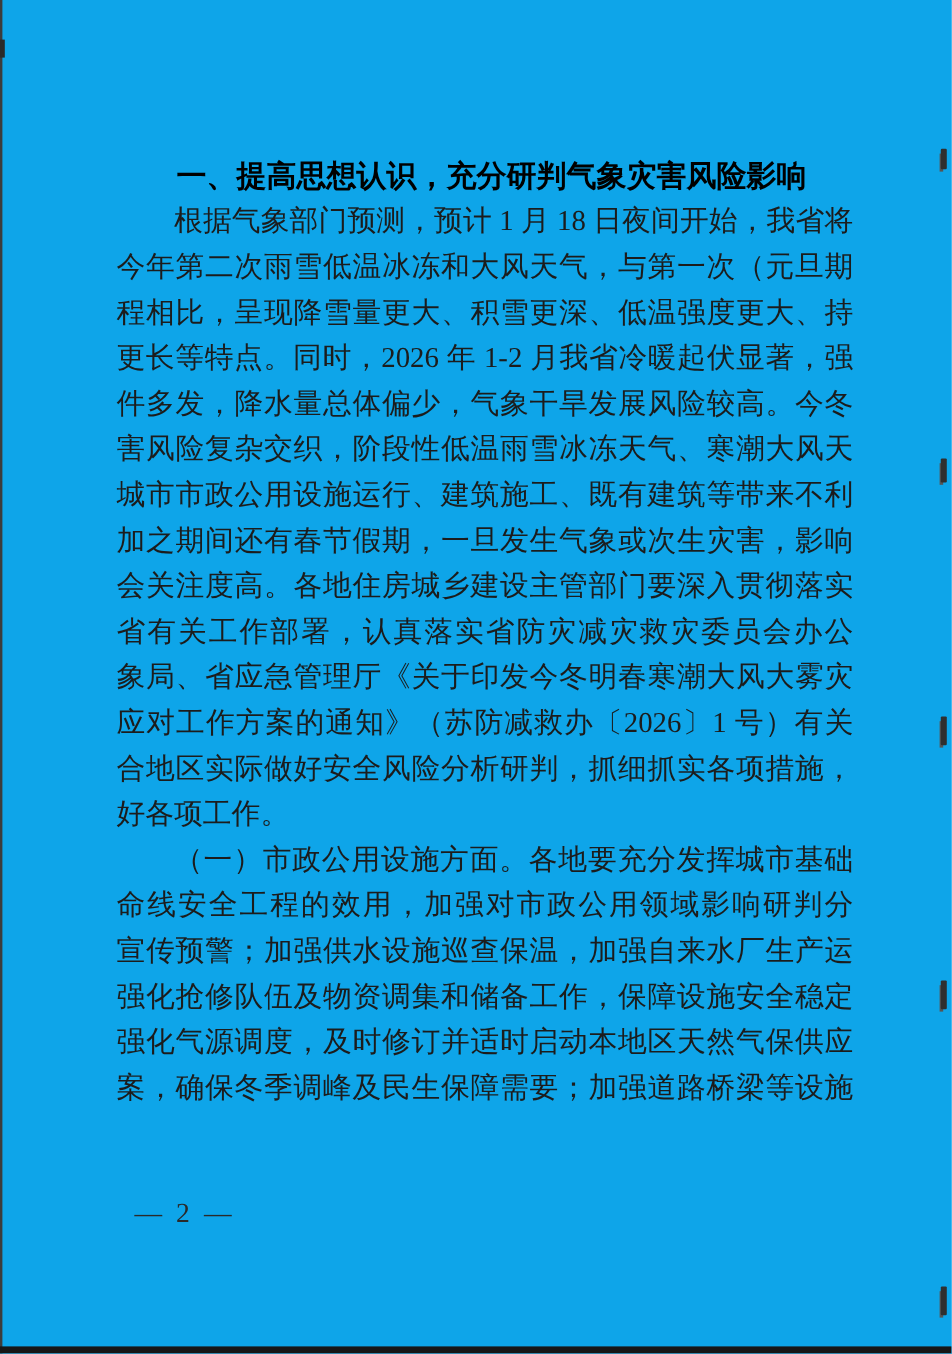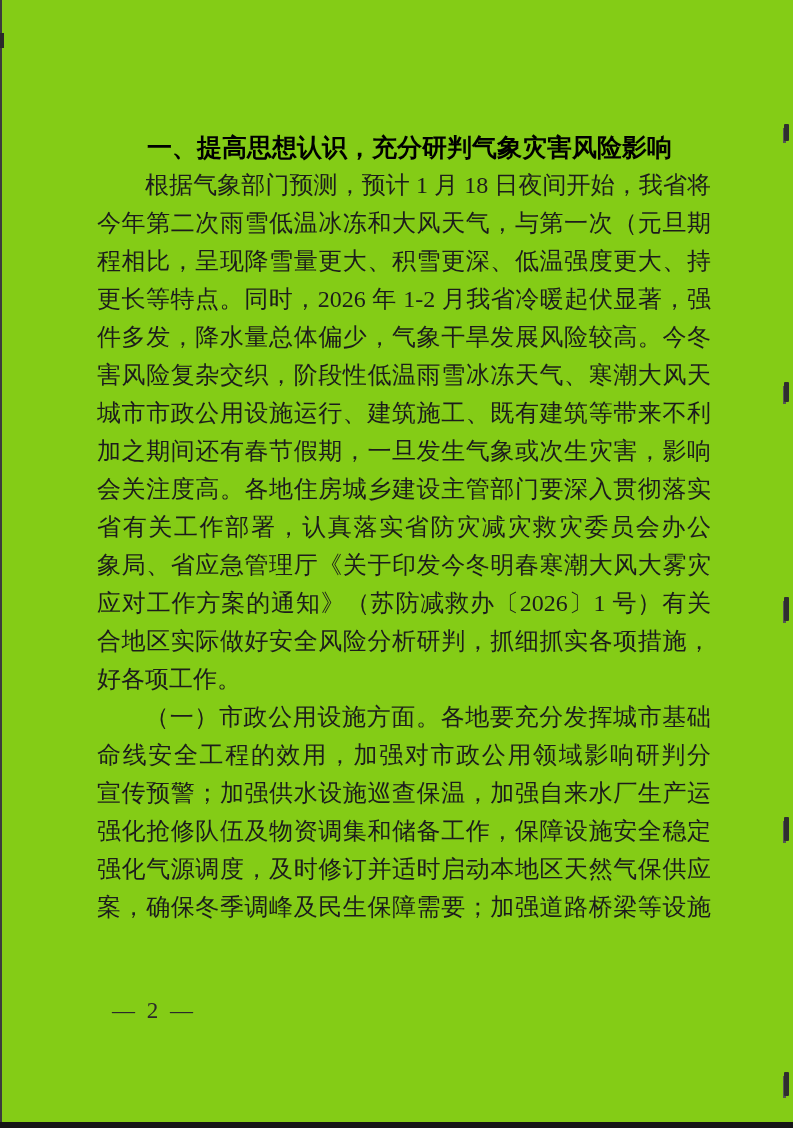--- a/index.html
+++ b/index.html
@@ -2,21 +2,21 @@
 <html><head>
 <meta charset="utf-8">
 <style>
   html, body { margin: 0; padding: 0; }
   body { background: #ffffff; }
 
   .page {
     position: relative;
     width: 793px;
     height: 1128px;
-    background: #84cc16;
+    background: #0ea5e9;
     overflow: hidden;
     font-family: "Liberation Serif", "DejaVu Serif", serif;
     color: #1c1c1c;
   }
 
   .text-block {
     position: absolute;
     left: 97px;
     top: 128px;
     width: 614px;

